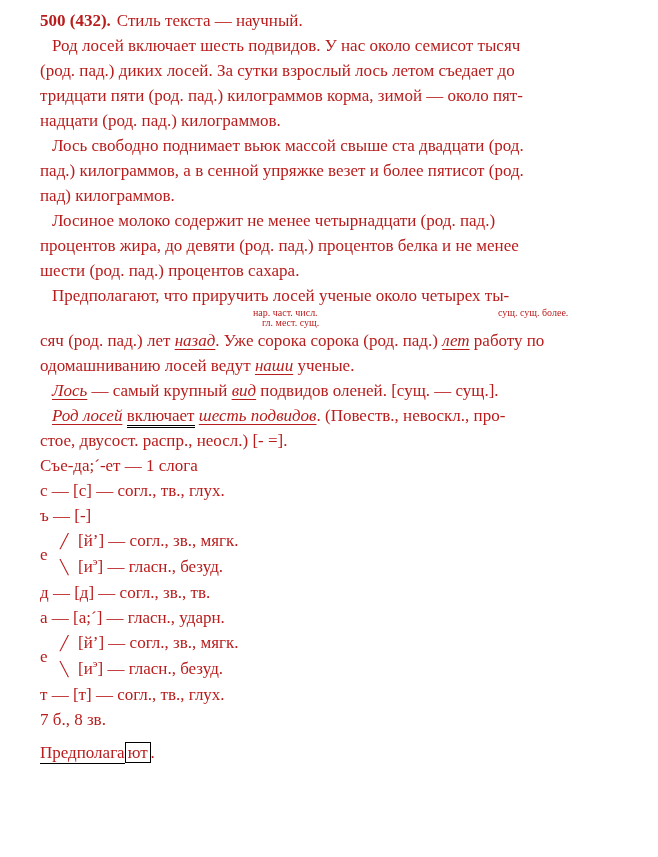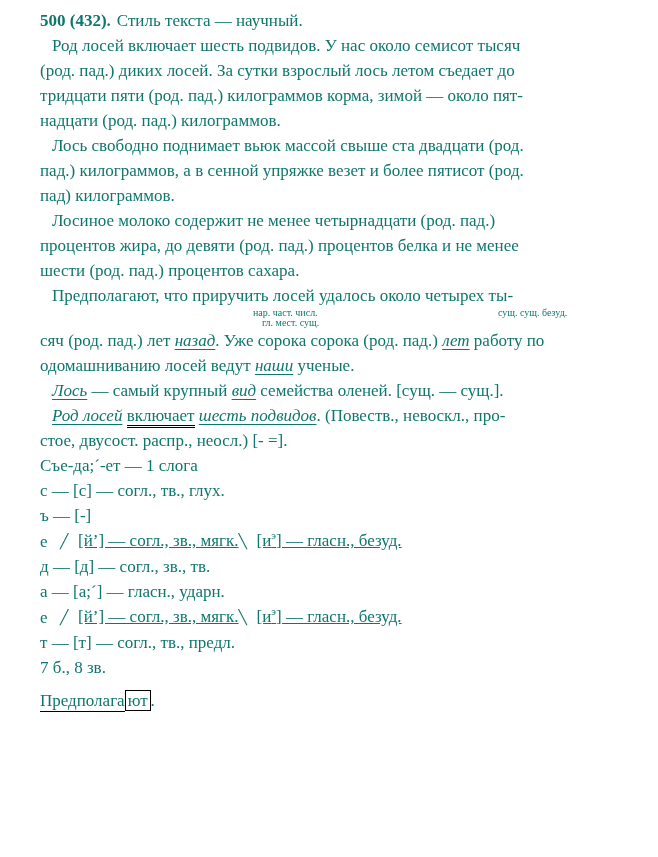--- a/index.html
+++ b/index.html
@@ -1,64 +1,64 @@
 <!DOCTYPE html>
 <html><head>
 <meta charset="utf-8">
 <style>
   html,body{margin:0;padding:0;background:#ffffff;}
   .page{
-    width:658px;height:857px;box-sizing:border-box;background:#ffffff;color:#0f766e;
+    width:658px;height:857px;box-sizing:border-box;background:#ffffff;color:#b91c1c;
     font-family:"Liberation Serif","DejaVu Serif",serif;
     font-size:17px;line-height:25px;
     padding:8px 31px 0 40px;overflow:hidden;
   }
   .para{margin:0;}
   .indent{text-indent:12px;}
   .bold{font-weight:bold;}
   .note{margin-left:6px;}
   .line{display:block;}
   .u{text-decoration:underline;text-underline-offset:3px;font-style:italic;}
   .u2{border-bottom:3px double #000;}
   .sup{vertical-align:super;font-size:11px;line-height:0;}
   .ann-area{position:relative;height:20px;}
   .tiny{position:absolute;font-size:10px;line-height:10px;white-space:nowrap;}
   .ph-branch{display:flex;align-items:center;}
   .ph-letter{display:inline-block;width:20px;}
-  .ph-rows{display:flex;flex-direction:row;text-decoration:underline;}
+  .ph-rows{display:flex;flex-direction:column;}
   .diag{display:inline-block;width:18px;font-family:"DejaVu Sans",sans-serif;font-size:14px;}
   .morphemic{margin-top:8px;}
   .stem{border-bottom:1px solid #000;padding-bottom:1px;}
   .ending-box{border:1px solid #000;padding:0 2px;}
 </style>
 </head>
 <body>
 
 <div class="page">
 
   <div class="para">
     <span class="bold">500 (432).</span><span class="note">Стиль текста — научный.</span>
   </div>
 
   <div class="para indent">Род лосей включает шесть подвидов. У нас около семисот тысяч<br>(род. пад.) диких лосей. За сутки взрослый лось летом съедает до<br>тридцати пяти (род. пад.) килограммов корма, зимой — около пят-<br>надцати (род. пад.) килограммов.</div>
   <div class="para indent">Лось свободно поднимает вьюк массой свыше ста двадцати (род.<br>пад.) килограммов, а в сенной упряжке везет и более пятисот (род.<br>пад) килограммов.</div>
   <div class="para indent">Лосиное молоко содержит не менее четырнадцати (род. пад.)<br>процентов жира, до девяти (род. пад.) процентов белка и не менее<br>шести (род. пад.) процентов сахара.</div>
 
   <div class="para">
-    <span class="line indent">Предполагают, что приручить лосей удалось около четырех ты-</span>
+    <span class="line indent">Предполагают, что приручить лосей ученые около четырех ты-</span>
     <div class="ann-area">
       <span class="tiny" style="left:213px;top:0;">нар. част. числ.</span>
-      <span class="tiny" style="left:458px;top:0;">сущ. сущ. безуд.</span>
+      <span class="tiny" style="left:458px;top:0;">сущ. сущ. более.</span>
       <span class="tiny" style="left:222px;top:10px;text-align:right;">гл. мест. сущ.</span>
     </div>
     <span class="line"><span>сяч (род. пад.) лет </span><span class="u">назад</span><span>. Уже сорока сорока (род. пад.) </span><span class="u">лет</span><span> работу по</span></span>
     <span class="line"><span>одомашниванию лосей ведут </span><span class="u">наши</span><span> ученые.</span></span>
   </div>
 
-  <div class="para indent"><span class="u">Лось</span><span> — самый крупный </span><span class="u">вид</span><span> семейства оленей. [сущ. — сущ.].</span></div>
+  <div class="para indent"><span class="u">Лось</span><span> — самый крупный </span><span class="u">вид</span><span> подвидов оленей. [сущ. — сущ.].</span></div>
 
   <div class="para">
     <span class="line indent"><span class="u">Род лосей</span><span> </span><span class="u2">включает</span><span> </span><span class="u">шесть подвидов</span><span>. (Повеств., невоскл., про-</span></span>
     <span class="line">стое, двусост. распр., неосл.) [- =].</span>
   </div>
 
   <div class="phon">
     <div class="line">Съе-да;´-ет — 1 слога</div>
     <div class="line">с — [с] — согл., тв., глух.</div>
     <div class="line">ъ — [-]</div>
@@ -75,21 +75,21 @@
     <div class="line">а — [а;´] — гласн., ударн.</div>
 
     <div class="ph-branch">
       <span class="ph-letter">е</span>
       <span class="ph-rows">
         <span class="line"><span class="diag">╱</span><span>[й’] — согл., зв., мягк.</span></span>
         <span class="line"><span class="diag">╲</span><span><span>[и</span><span class="sup">э</span><span>] — гласн., безуд.</span></span></span>
       </span>
     </div>
 
-    <div class="line">т — [т] — согл., тв., предл.</div>
+    <div class="line">т — [т] — согл., тв., глух.</div>
     <div class="line">7 б., 8 зв.</div>
   </div>
 
   <div class="morphemic">
     <span class="stem">Предполага</span><span class="ending-box">ют</span><span>.</span>
   </div>
 
 </div>
 
 </body></html>

